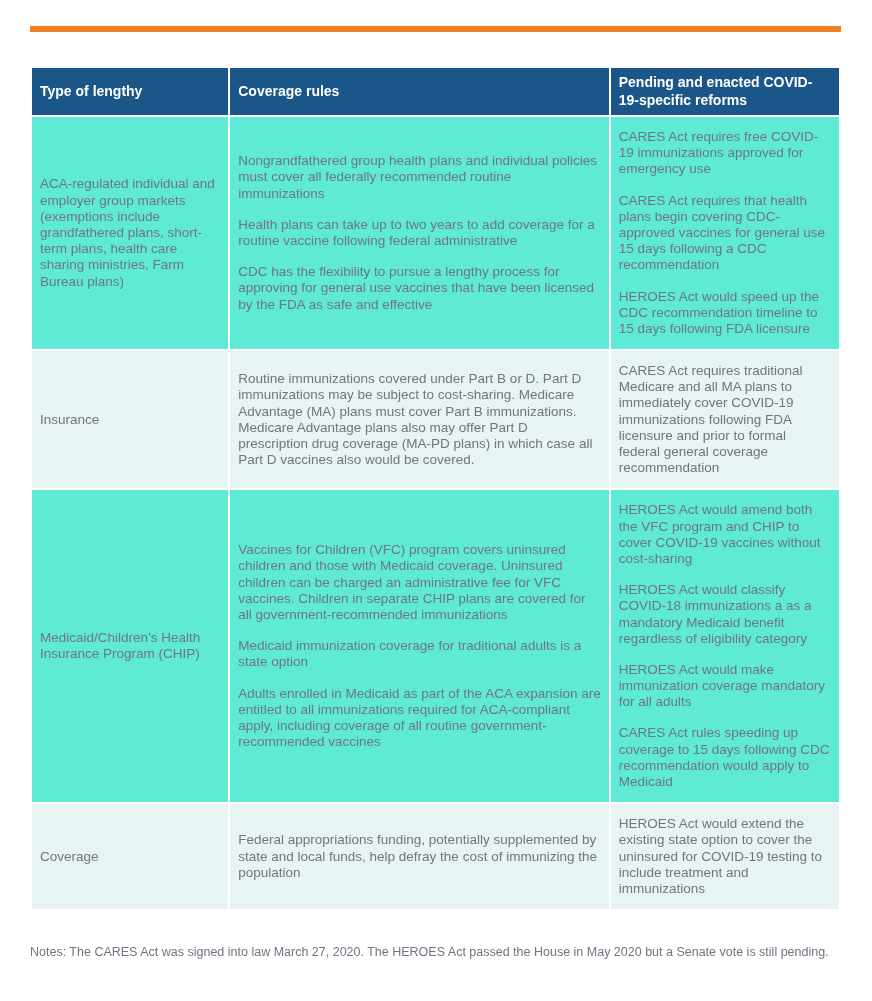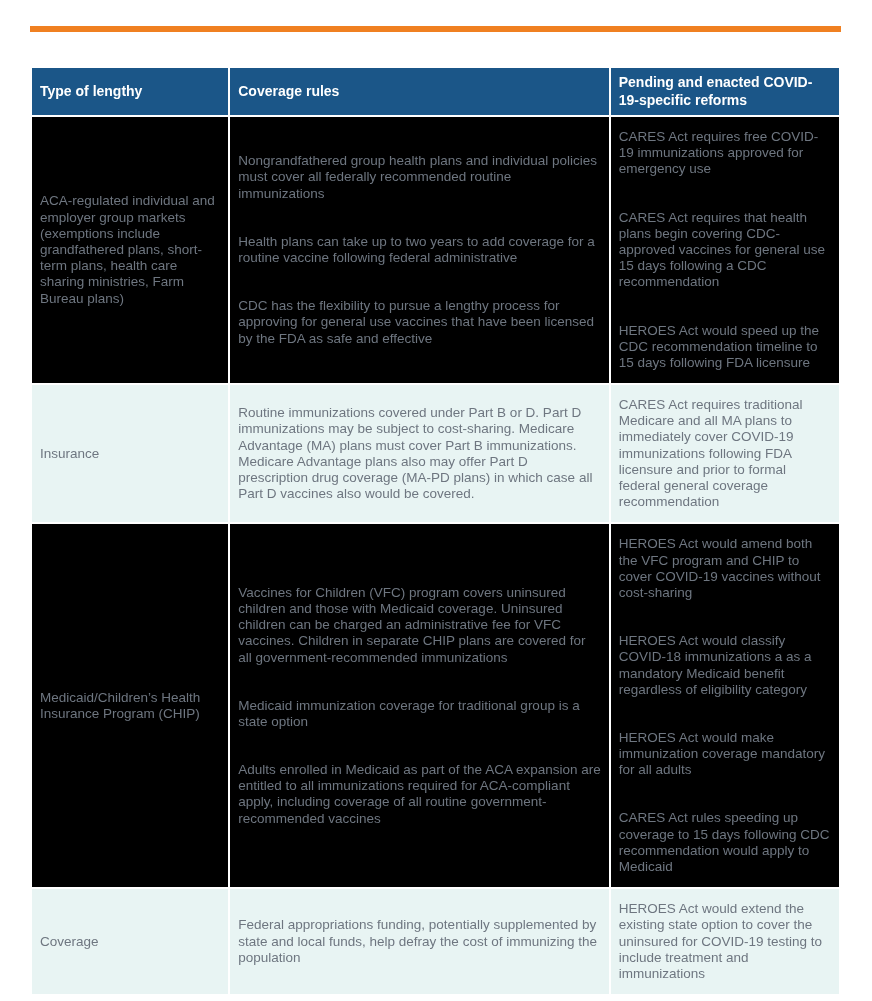--- a/index.html
+++ b/index.html
@@ -55,25 +55,25 @@
     vertical-align: middle;
     padding: 6px 8px;
     line-height: 1.25;
   }
   td {
     font-size: 13.5px;
     color: var(--body_text);
     vertical-align: middle;
     padding: 12px 8px;
     line-height: 1.2;
-    background: #000000;
+    background: #5eead4;
   }
   tr.alt td { background: var(--alt_row_bg); }
   td p { margin: 0; }
-  td p + p { margin-top: 32px; }
+  td p + p { margin-top: 15px; }
 
   .notes {
     font-size: 12.5px;
     color: var(--body_text);
     line-height: 1.5;
     margin: 32px 0 0 0;
   }
 </style>
 </head>
 <body>
@@ -125,21 +125,21 @@
           <p>CARES Act requires traditional Medicare and all MA plans to immediately cover COVID-19 immunizations following FDA licensure and prior to formal federal general coverage recommendation</p>
         </td>
       </tr>
 
       <tr>
         <td>
           <p>Medicaid/Children’s Health Insurance Program (CHIP)</p>
         </td>
         <td>
           <p>Vaccines for Children (VFC) program covers uninsured children and those with Medicaid coverage. Uninsured children can be charged an administrative fee for VFC vaccines. Children in separate CHIP plans are covered for all government-recommended immunizations</p>
-          <p>Medicaid immunization coverage for traditional group is a state option</p>
+          <p>Medicaid immunization coverage for traditional adults is a state option</p>
           <p>Adults enrolled in Medicaid as part of the ACA expansion are entitled to all immunizations required for ACA-compliant apply, including coverage of all routine government-recommended vaccines</p>
         </td>
         <td>
           <p>HEROES Act would amend both the VFC program and CHIP to cover COVID-19 vaccines without cost-sharing</p>
           <p>HEROES Act would classify COVID-18 immunizations a as a mandatory Medicaid benefit regardless of eligibility category</p>
           <p>HEROES Act would make immunization coverage mandatory for all adults</p>
           <p>CARES Act rules speeding up coverage to 15 days following CDC recommendation would apply to Medicaid</p>
         </td>
       </tr>
 

